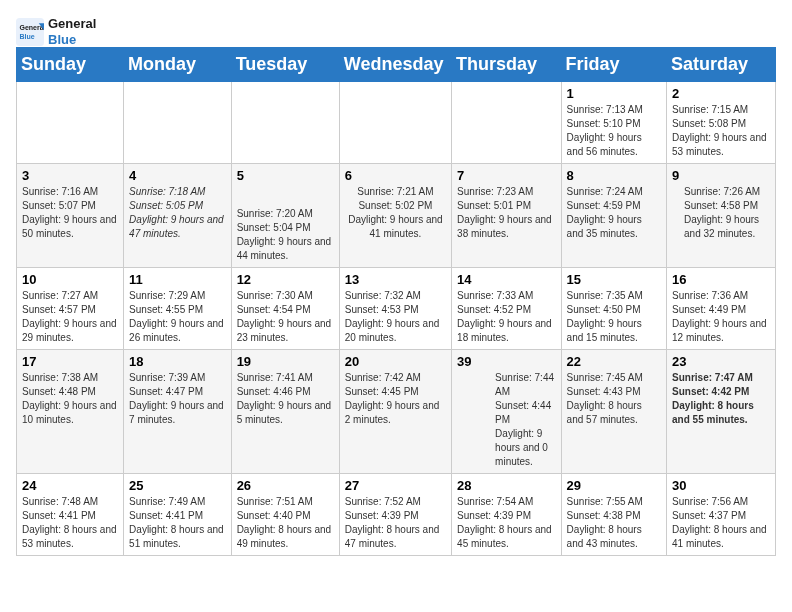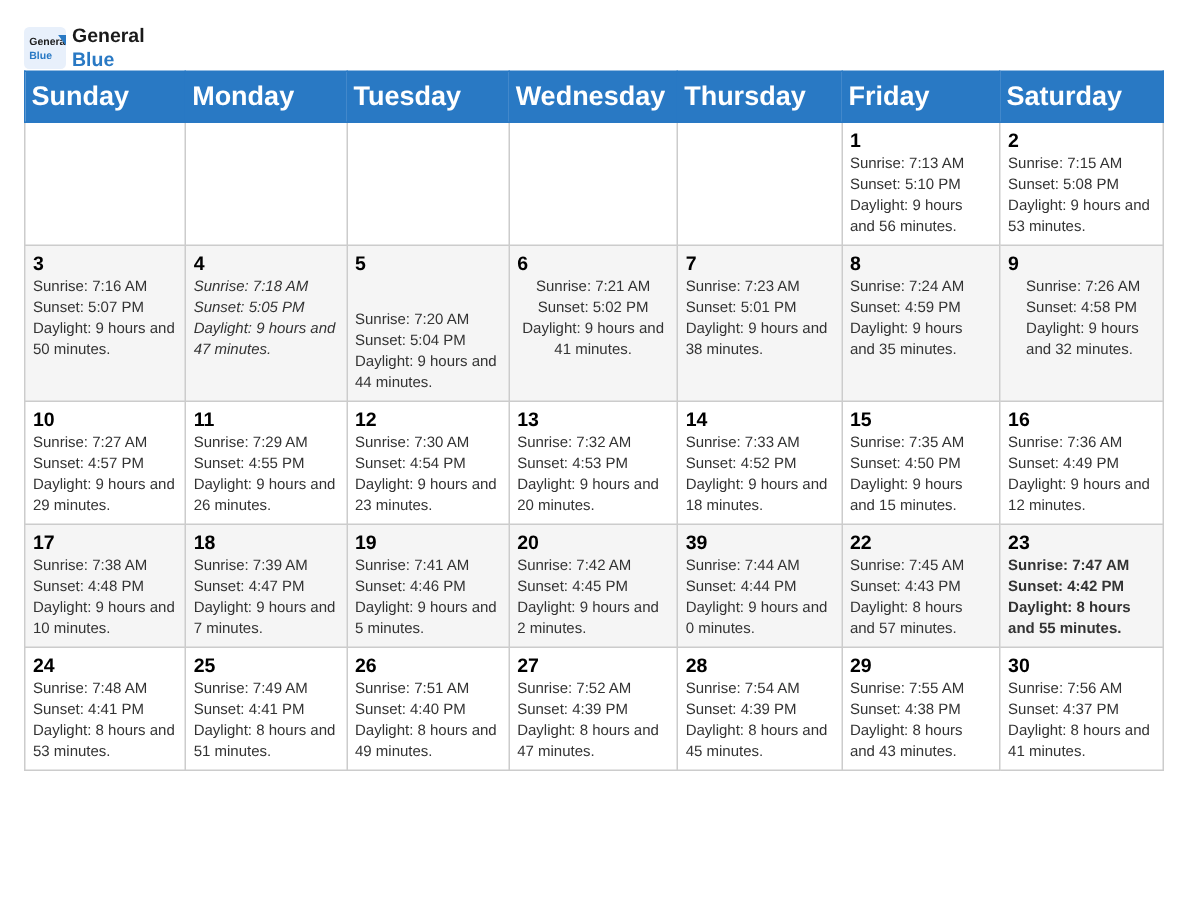--- a/index.html
+++ b/index.html
@@ -238,21 +238,21 @@
 Daylight: 9 hours and 5 minutes.</div>
         </td>
         <td>
           <span class="day-num">20</span>
           <div class="day-info" style="white-space: pre-wrap;">Sunrise: 7:42 AM
 Sunset: 4:45 PM
 Daylight: 9 hours and 2 minutes.</div>
         </td>
         <td>
           <span class="day-num">39</span>
-          <div class="day-info" style="white-space: pre-wrap;">Sunrise: 7:44 AM
+          <div class="day-info" style="white-space: pre-wrap; margin-left: 38px;">Sunrise: 7:44 AM
 Sunset: 4:44 PM
 Daylight: 9 hours and 0 minutes.</div>
         </td>
         <td>
           <span class="day-num">22</span>
           <div class="day-info" style="white-space: pre-wrap;">Sunrise: 7:45 AM
 Sunset: 4:43 PM
 Daylight: 8 hours and 57 minutes.</div>
         </td>
         <td>

